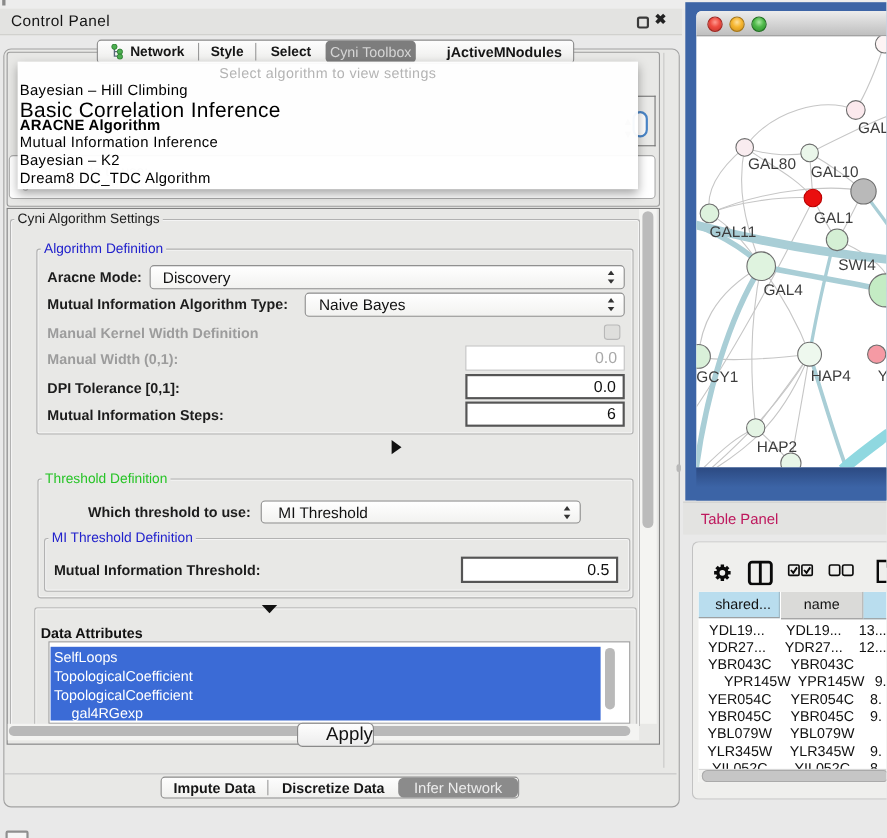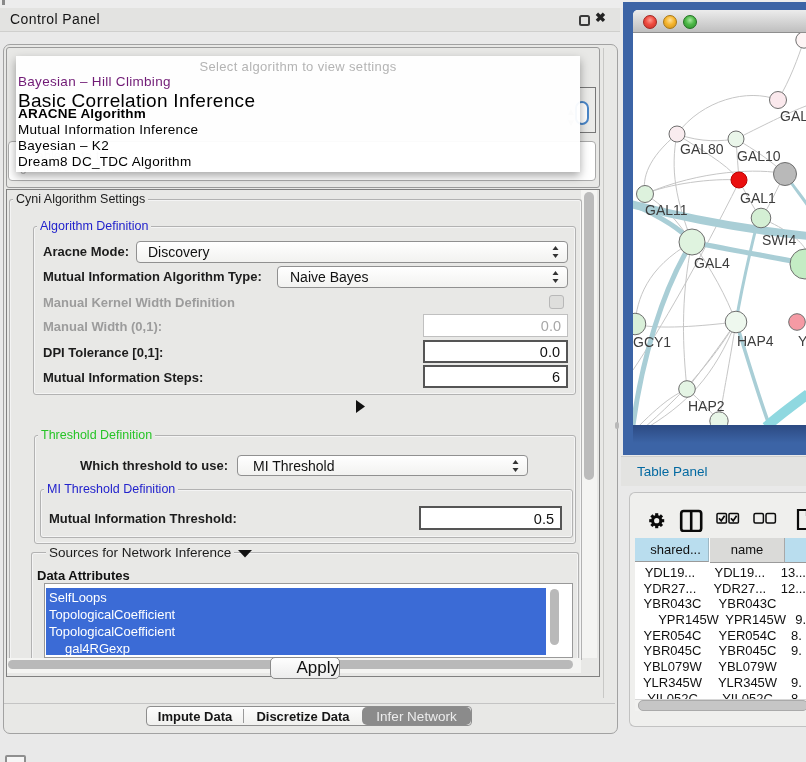--- a/index.html
+++ b/index.html
@@ -41,20 +41,37 @@
        border:1px solid #9a9a9a;border-radius:3px;"></div>
 
   <div class="abs" style="left:30px;top:92px;font-size:13px;color:#999;">Inference Algorithm:</div>
   <div class="abs" style="left:580px;top:87px;width:15px;height:44px;border:1px solid #777;border-left:none;background:#ebebe9;"></div>
   <div class="abs" style="left:566px;top:106px;font-size:10px;color:#aaa;">▲<br>▼</div>
   <div class="abs" style="left:8px;top:141px;width:588px;height:40px;background:#fff;border:1px solid #aaa;border-radius:4px;box-sizing:border-box;"></div>
   <div class="abs" style="left:30px;top:148px;font-size:13px;color:#aaa;">Table Data to use:</div>
   <div class="abs" style="left:20px;top:160px;font-size:12px;color:#bbb;">galFiltered.sif default node</div>
   <div class="abs" style="left:575px;top:101px;width:14px;height:24px;background:#fff;border:2.5px solid #4a86c8;border-radius:7px;box-sizing:border-box;"></div>
 
+  <div class="abs" style="left:88px;top:36px;width:432px;height:20px;background:linear-gradient(#fdfdfd,#ededeb);
+       border:1px solid #8d8d8d;border-radius:4px;">
+    <div class="tabseg" style="left:0;width:91px;font-weight:bold;font-size:12.5px;">
+      <svg width="13" height="14" viewBox="0 0 13 14" style="margin-right:4px;">
+        <path d="M3 3 L3 11 L7 11 M3 7 L7 7" stroke="#5a6a7a" stroke-width="1.2" fill="none"></path>
+        <circle cx="3" cy="2.5" r="2.4" fill="#4caf50" stroke="#2e7d32" stroke-width="0.8"></circle>
+        <circle cx="8" cy="7" r="2.4" fill="#4caf50" stroke="#2e7d32" stroke-width="0.8"></circle>
+        <circle cx="8" cy="11.5" r="2.4" fill="#4caf50" stroke="#2e7d32" stroke-width="0.8"></circle>
+      </svg>
+      Network</div>
+    <div class="abs" style="left:91px;top:2px;width:1px;height:16px;background:#9a9a9a;"></div>
+    <div class="tabseg" style="left:92px;width:51px;font-weight:bold;font-size:12.5px;">Style</div>
+    <div class="abs" style="left:143px;top:2px;width:1px;height:16px;background:#9a9a9a;"></div>
+    <div class="tabseg" style="left:144px;width:63px;font-weight:bold;font-size:12.5px;">Select</div>
+    <div class="tabseg" style="left:207px;width:82px;background:#7d7d7d;border-radius:4px;color:#d6d6d6;font-size:13px;">Cyni Toolbox</div>
+    <div class="tabseg" style="left:289px;width:143px;font-weight:bold;font-size:13px;padding-left:18px;box-sizing:border-box;">jActiveMNodules</div>
+  </div>
 
   <div class="abs" style="left:6px;top:189px;width:592px;height:486px;background:#e8e8e6;border:1px solid #808080;"></div>
 
   <div class="abs" style="left:581px;top:190px;width:16px;height:468px;background:#f4f4f2;"></div>
   <div class="abs" style="left:584px;top:192px;width:10px;height:288px;background:#bbbbbb;border-radius:5px;"></div>
 
   <div class="group" style="left:9px;top:199px;width:571px;height:460px;border-bottom:none;border-radius:3px 3px 0 0;"></div>
   <div class="gtitle" style="left:13px;top:192px;color:#1c1c1c;">Cyni Algorithm Settings</div>
 
   <div class="group" style="left:33px;top:226px;width:541px;height:167px;"></div>
@@ -105,21 +122,20 @@
         <path d="M3.5 12 L6.5 8 L0.5 8 Z" fill="#333"></path>
       </svg>
   </div>
 
   <div class="group" style="left:40px;top:489px;width:531px;height:47px;"></div>
   <div class="gtitle" style="left:44px;top:482px;color:#2222cc;">MI Threshold Definition</div>
   <div class="lbl" style="left:49px;top:511px;">Mutual Information Threshold:</div>
   <div class="field" style="left:419px;top:506px;width:143px;height:24px;line-height:22px;">0.5</div>
 
   <div class="group" style="left:31px;top:552px;width:546px;height:110px;border-bottom:none;"></div>
-  <div class="gtitle" style="left:46px;top:545px;color:#1c1c1c;font-size:13.5px;">Sources for Network Inference</div>
   <svg class="abs" style="left:237px;top:549px;" width="16" height="9" viewBox="0 0 16 9">
       <path d="M1 1 L15 1 L8 8.5 Z" fill="#111"></path>
     </svg>
 
   <div class="lbl" style="left:37px;top:568px;color:#111;">Data Attributes</div>
 
   <div class="abs" style="left:44px;top:583px;width:529px;height:75px;background:#fff;border:1px solid #999;overflow:hidden;box-sizing:border-box;">
     <div class="abs" style="left:1px;top:4px;width:500px;height:67px;background:#3b6bd6;"></div>
     <div class="abs" style="left:4px;top:6px;font-size:13px;color:#fff;">SelfLoops</div>
     <div class="abs" style="left:4px;top:23px;font-size:13px;color:#fff;">TopologicalCoefficient</div>
@@ -144,21 +160,21 @@
     <div class="tabseg" style="left:215px;width:109px;background:#8b8b8b;border-radius:5px;color:#ececec;font-size:13.5px;">Infer Network</div>
   </div>
 
   <div class="abs" style="left:5px;top:755px;width:17px;height:10px;background:#f6f6f6;border:2px solid #8f8f8f;border-radius:2px;"></div>
 
   <div class="abs" style="left:603px;top:48px;width:1px;height:650px;background:#c8c8c6;"></div>
 
   <div class="abs" style="left:16px;top:56px;width:564px;height:116px;background:rgba(255,255,255,0.95);
        box-shadow:0 4px 9px rgba(0,0,0,0.35);"></div>
   <div class="abs" style="left:16px;top:56px;width:564px;height:13px;text-align:center;font-size:13px;letter-spacing:0.35px;color:#b4b4b4;padding-top:3px;">Select algorithm to view settings</div>
-  <div class="abs" style="left:18px;top:74px;font-size:13.5px;letter-spacing:0.3px;color:#701a75;">Bayesian – Hill Climbing</div>
+  <div class="abs" style="left:18px;top:74px;font-size:13.5px;letter-spacing:0.3px;color:#000000;">Bayesian – Hill Climbing</div>
   <div class="abs" style="left:18px;top:90px;font-size:19px;letter-spacing:0.3px;color:#000;">Basic Correlation Inference</div>
   <div class="abs" style="left:18px;top:106px;font-size:13.5px;font-weight:bold;letter-spacing:0.2px;color:#000;">ARACNE Algorithm</div>
   <div class="abs" style="left:18px;top:122px;font-size:13.5px;letter-spacing:0.3px;color:#000;">Mutual Information Inference</div>
   <div class="abs" style="left:18px;top:138px;font-size:13.5px;letter-spacing:0.3px;color:#000;">Bayesian – K2</div>
   <div class="abs" style="left:18px;top:154px;font-size:13.5px;letter-spacing:0.3px;color:#000;">Dream8 DC_TDC Algorithm</div>
 
   <div class="abs" style="left:615px;top:422px;width:4px;height:7px;background:#b8b8b8;border-radius:2px;"></div>
 
   <div class="abs" style="left:623px;top:2px;width:183px;height:453px;background:#3c64a6;"></div>
   <div class="abs" style="left:633px;top:10px;width:173px;height:415px;background:#fff;border-radius:5px 0 0 0;overflow:hidden;">
@@ -234,21 +250,21 @@
         <text x="633" y="347">GCY1</text>
         <text x="737" y="346">HAP4</text>
         <text x="798" y="346">Y</text>
         <text x="688" y="411">HAP2</text>
       </g>
     </svg>
   </div>
   <div class="abs" style="left:633px;top:425px;width:173px;height:30px;background:linear-gradient(#2c4a82,#3c64a6 60%);"></div>
 
   <div class="abs" style="left:621px;top:456px;width:185px;height:29px;background:#e3e3e1;border-top:1px solid #cfcfcd;"></div>
-  <div class="abs" style="left:637px;top:464px;font-size:13.5px;color:#0369a1;">Table Panel</div>
+  <div class="abs" style="left:637px;top:464px;font-size:13.5px;color:#be185d;">Table Panel</div>
 
   <div class="abs" style="left:629px;top:492px;width:177px;height:233px;background:#efefed;
        border:1px solid #c2c2c2;border-radius:6px 0 0 6px;border-right:none;"></div>
 
   <svg class="abs" style="left:637px;top:505px;" width="169" height="27" viewBox="0 0 169 27">
     <g fill="#0a0a0a">
       <circle cx="19.7" cy="15.7" r="5.6"></circle>
       <g stroke="#0a0a0a" stroke-width="3.1">
         <line x1="19.7" y1="8.2" x2="19.7" y2="23.2"></line>
         <line x1="12.2" y1="15.7" x2="27.2" y2="15.7"></line>

